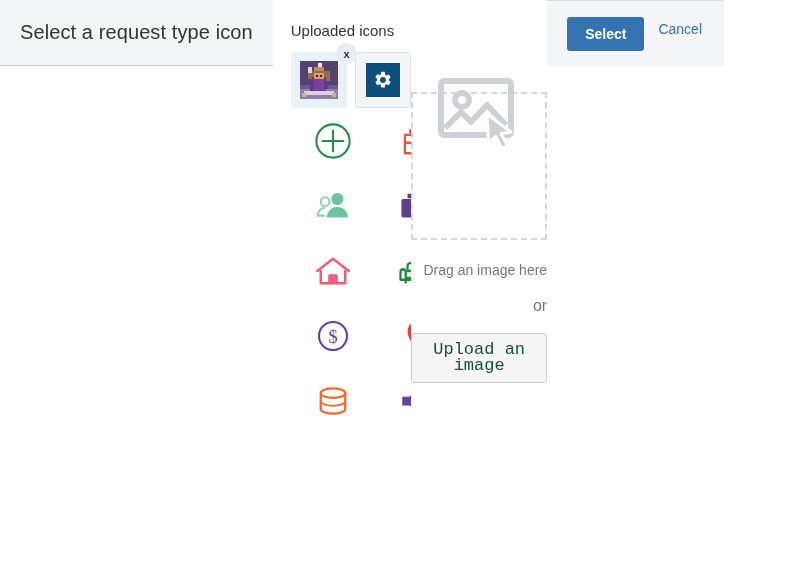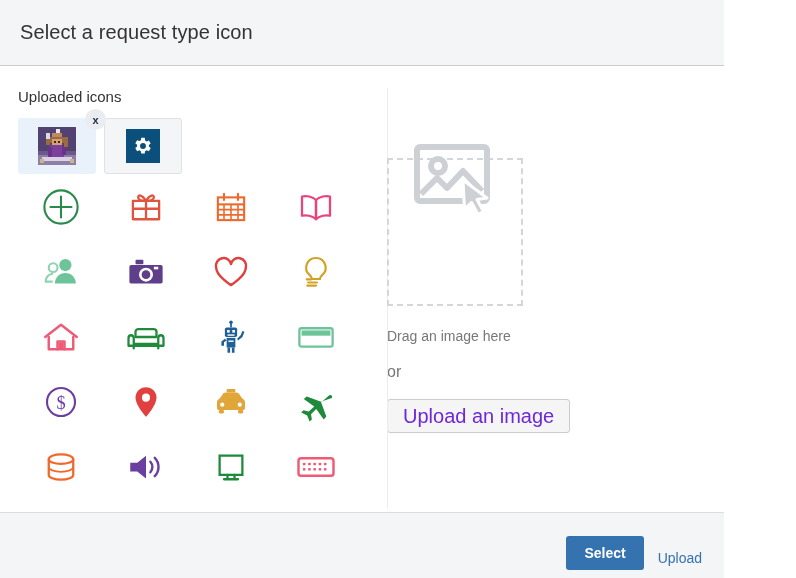--- a/index.html
+++ b/index.html
@@ -13,21 +13,21 @@
     font-family: "Liberation Sans", sans-serif;
     background: #ffffff;
     color: #333333;
     -webkit-font-smoothing: antialiased;
   }
   .dialog {
     position: relative;
     width: 724px;
     height: 578px;
     display: flex;
-    flex-direction: column;
+    flex-direction: row;
     background: #ffffff;
   }
 
   
   .dialog-header {
     height: 66px;
     min-height: 66px;
     background: #f4f5f7;
     border-bottom: 1px solid #cccccc;
     box-sizing: border-box;
@@ -155,21 +155,21 @@
   }
   .icon-cell svg {
     display: block;
   }
 
   
   .right-panel {
     flex: 1;
     display: flex;
     flex-direction: column;
-    align-items: flex-start;
+    align-items: flex-end;
     padding-top: 92px;
     box-sizing: border-box;
   }
   .dropzone {
     width: 136px;
     height: 148px;
     border: 2px dashed #d3d6db;
     box-sizing: border-box;
     position: relative;
     display: flex;
@@ -187,41 +187,41 @@
     color: #777777;
   }
   .or-text {
     margin-top: 19px;
     font-size: 16px;
     color: #777777;
   }
   .upload-button {
     margin-top: 18px;
     padding: 8px 15px;
-    font-size: 20px;
-    font-family: Liberation Sans, sans-serif;
-    color: #6d28d9;
+    font-size: 17px;
+    font-family: Liberation Mono, monospace;
+    color: #14532d;
     background: #f5f5f5;
     border: 1px solid #cccccc;
     border-radius: 3px;
     cursor: pointer;
     line-height: 16px;
   }
 
   
   .dialog-footer {
     height: 66px;
     min-height: 66px;
     background: #f4f5f7;
     border-top: 1px solid #dddddd;
     box-sizing: border-box;
     display: flex;
-    align-items: flex-end;
+    align-items: flex-start;
     justify-content: flex-end;
-    padding: 8px 20px;
+    padding: 16px 20px;
     gap: 12px;
   }
   .btn-select {
     background: #3572b0;
     color: #ffffff;
     border: none;
     border-radius: 3px;
     font-size: 14px;
     font-weight: bold;
     font-family: "Liberation Sans", sans-serif;
@@ -519,16 +519,16 @@
         </div>
       </div>
       <div class="drag-text">Drag an image here</div>
       <div class="or-text">or</div>
       <button class="upload-button">Upload an image</button>
     </div>
   </div>
 
   <div class="dialog-footer">
     <button class="btn-select">Select</button>
-    <button class="btn-cancel">Upload</button>
+    <button class="btn-cancel">Cancel</button>
   </div>
 
 </div>
 
 </body></html>

